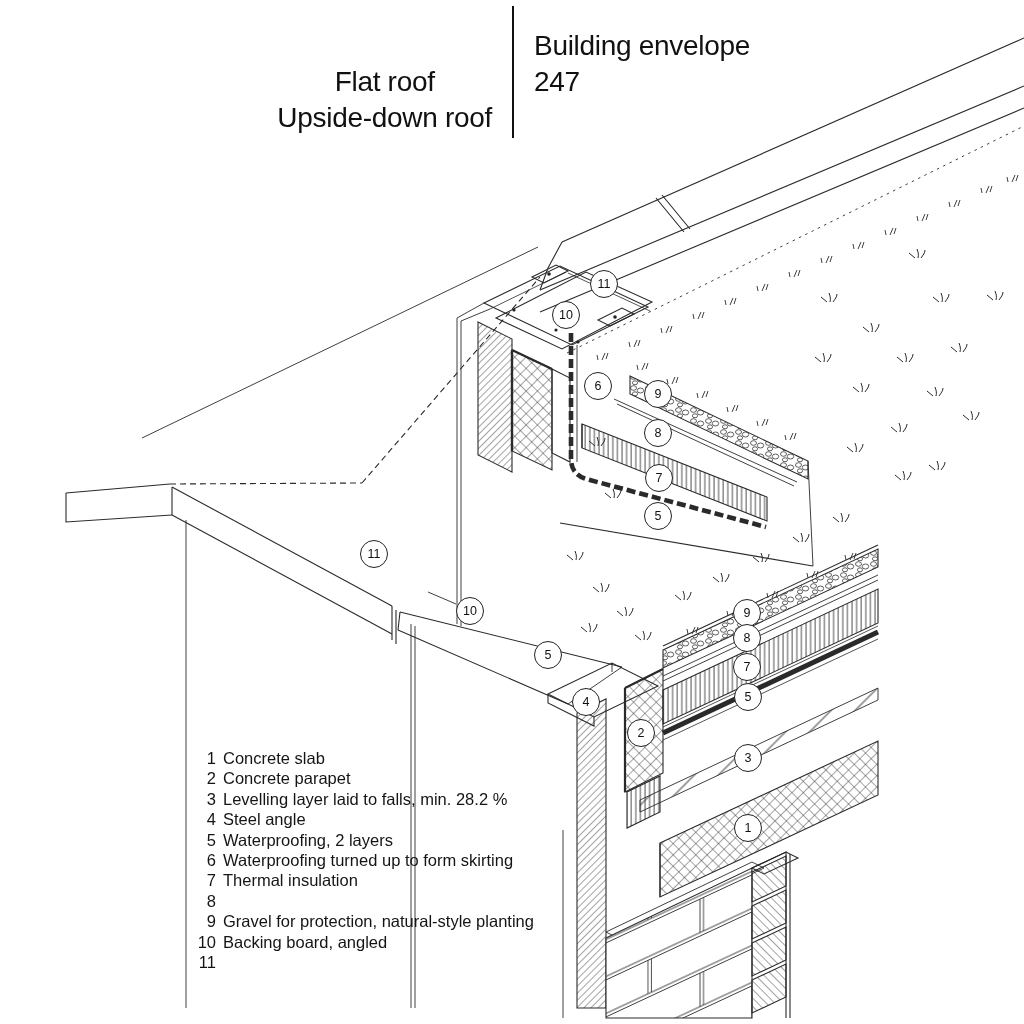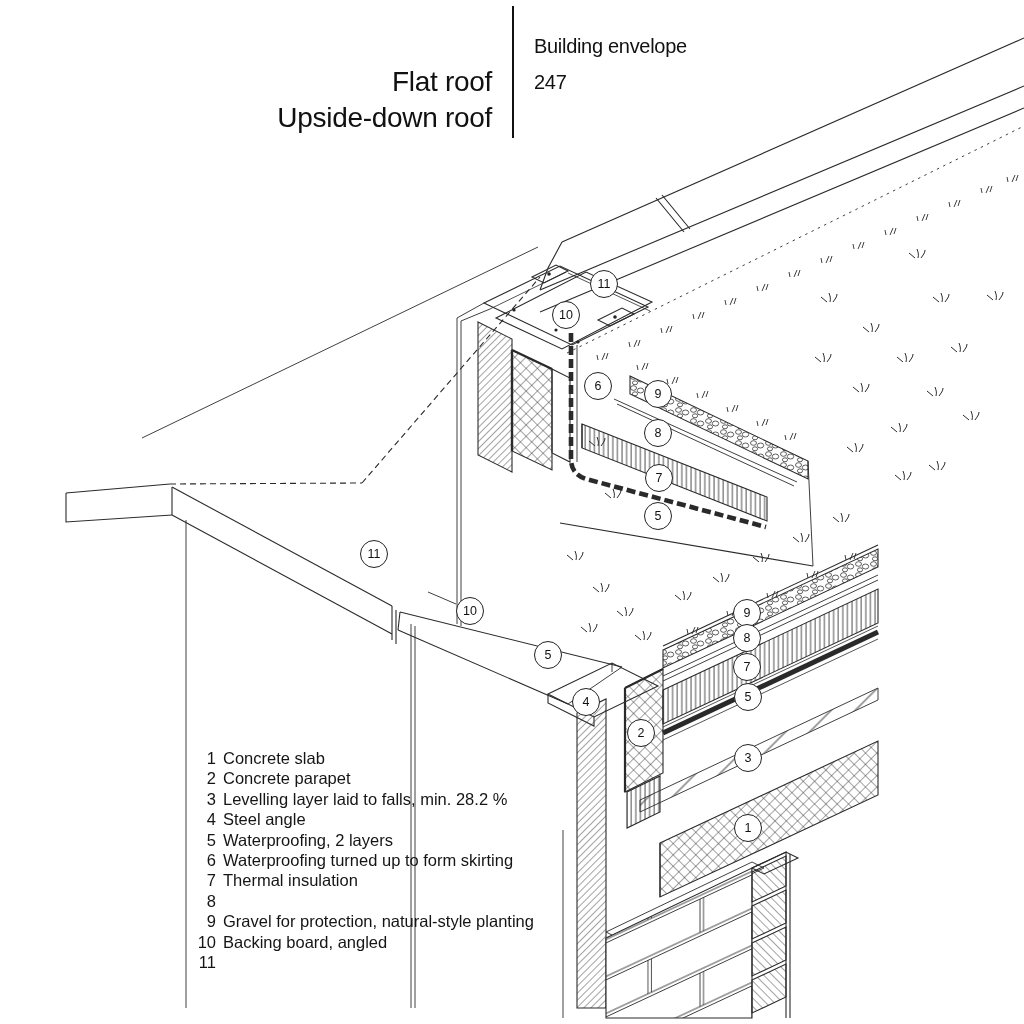--- a/index.html
+++ b/index.html
@@ -2,22 +2,22 @@
 <html><head>
 <meta charset="utf-8">
 <style>
   html,body{margin:0;padding:0;}
   body{width:1024px;height:1024px;background:#ffffff;position:relative;overflow:hidden;
        font-family:"Liberation Sans",sans-serif;color:#1c1c1c;}
   .page{position:absolute;inset:0;background:#fff;}
   svg.drawing{position:absolute;left:0;top:0;}
   
   .hdr-divider{position:absolute;left:512px;top:6px;width:2px;height:132px;background:#111;}
-  .hdr-left{position:absolute;right:532px;top:64px;text-align:right;font-size:28px;line-height:36px;letter-spacing:-0.3px;color:#111;}
-  .hdr-right{position:absolute;left:534px;top:28px;text-align:left;font-size:20px;line-height:36px;letter-spacing:-0.3px;color:#111;}
+  .hdr-left{position:absolute;right:532px;top:64px;text-align:center;font-size:28px;line-height:36px;letter-spacing:-0.3px;color:#111;}
+  .hdr-right{position:absolute;left:534px;top:28px;text-align:left;font-size:28px;line-height:36px;letter-spacing:-0.3px;color:#111;}
   
   .legend{position:absolute;left:188px;top:748px;font-size:16.5px;line-height:20.4px;color:#151515;}
   .legend-row{display:flex;}
   .legend-num{width:28px;text-align:right;flex:0 0 28px;}
   .legend-text{padding-left:7px;white-space:nowrap;}
   
   .callout{position:absolute;width:26px;height:26px;border:1.4px solid #222;border-radius:50%;
            background:#fff;display:flex;align-items:center;justify-content:center;
            font-size:12.5px;color:#111;transform:translate(-50%,-50%);}
 </style>

